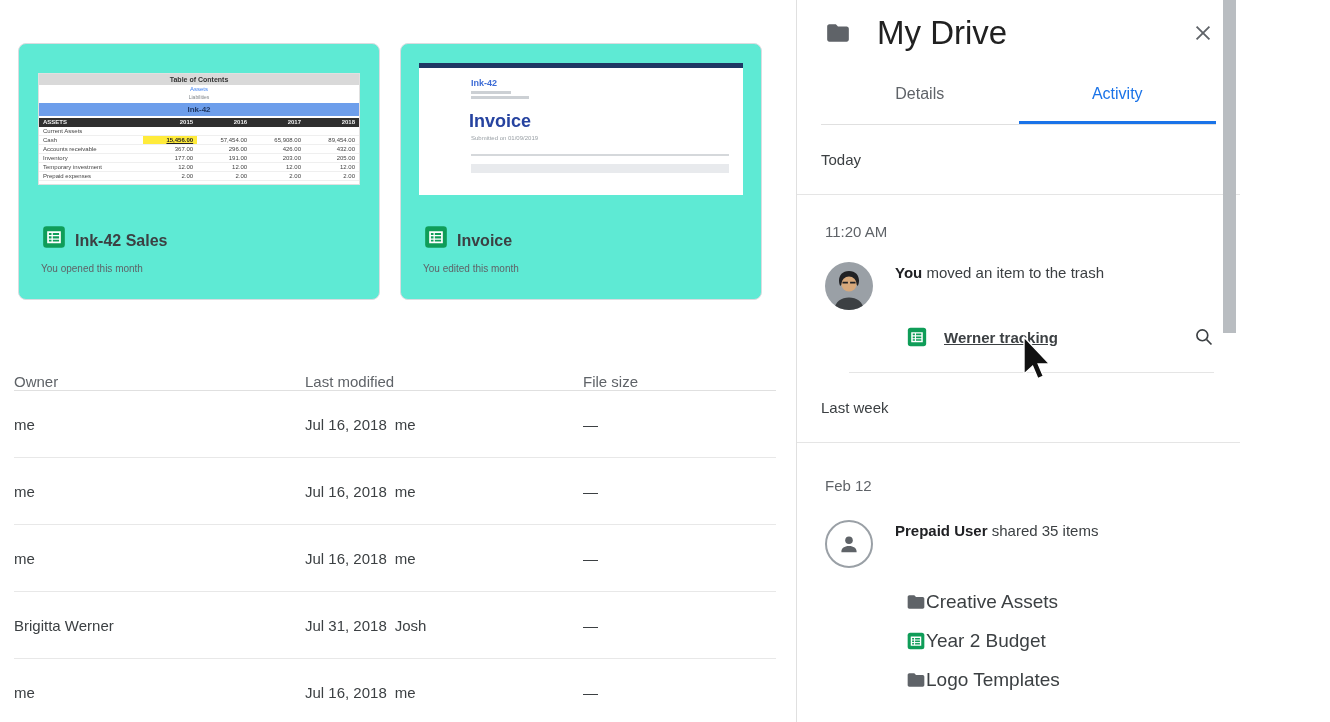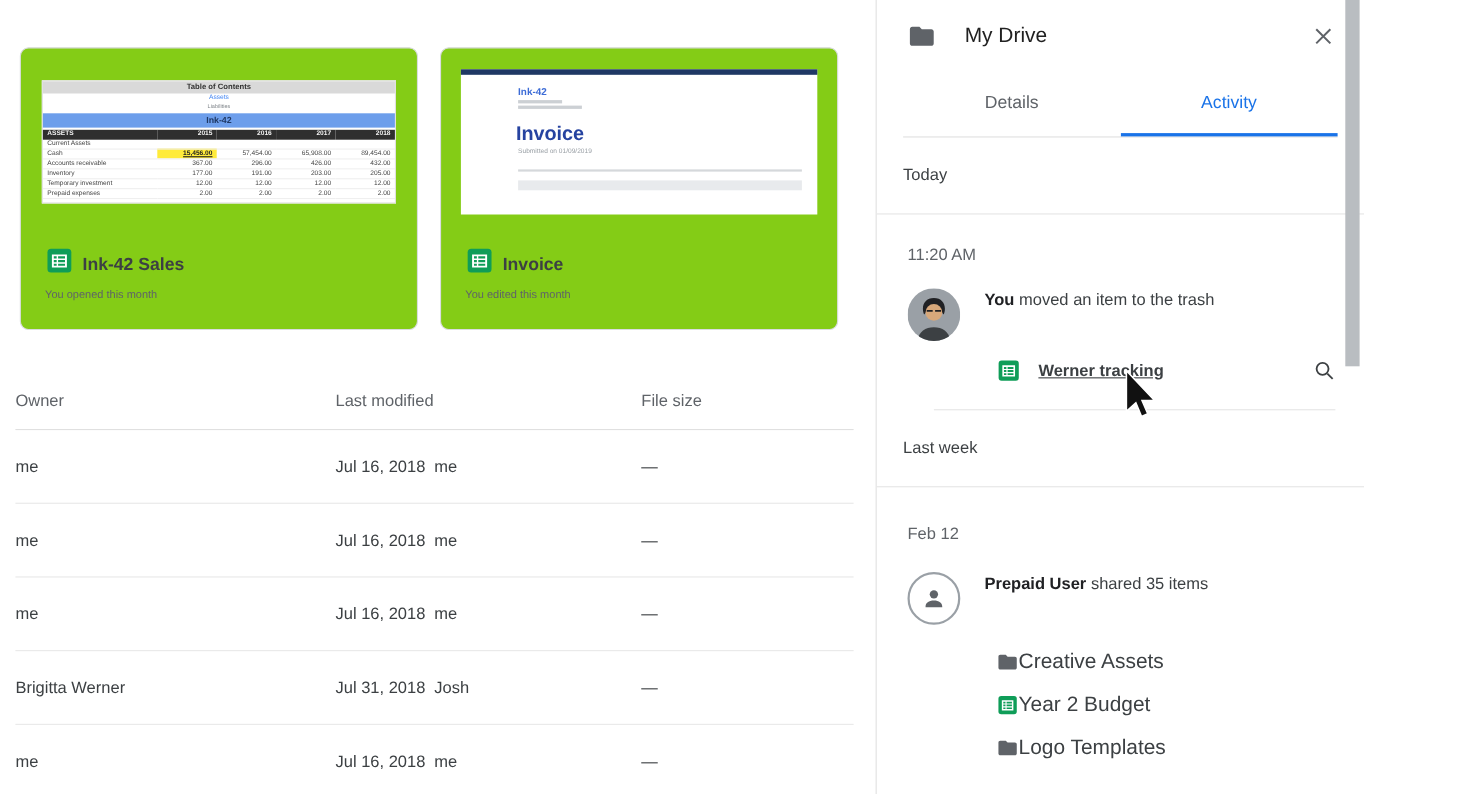--- a/index.html
+++ b/index.html
@@ -2,21 +2,21 @@
 <html><head>
 <meta charset="utf-8">
 <style>
   html,body{margin:0;padding:0;background:#fff;}
   .app{position:relative;width:1330px;height:722px;background:#fff;overflow:hidden;
        font-family:"Liberation Sans","DejaVu Sans",sans-serif;color:#3c4043;}
 
   
   .main{position:absolute;left:0;top:0;width:795px;height:722px;}
   .cards{position:absolute;left:18px;top:43px;display:flex;gap:20px;}
-  .card{width:362px;height:257px;border:1px solid #dadce0;border-radius:8px;background:#84cc16;
+  .card{width:362px;height:257px;border:1px solid #dadce0;border-radius:8px;background:#5eead4;
         overflow:hidden;box-sizing:border-box;cursor:pointer;}
   .card-thumb{height:170px;display:flex;align-items:center;justify-content:center;overflow:hidden;}
   .card-footer{padding:10px 22px 0 22px;}
   .card-title-row{display:flex;align-items:flex-end;gap:8px;}
   .card-title{font-size:16px;font-weight:bold;color:#3c4043;}
   .card-sub{margin-top:13px;font-size:10px;color:#5f6368;}
 
   
   .mini-sheet{width:322px;background:#fff;border:1px solid #e0e0e0;box-sizing:border-box;padding-bottom:3px;}
   .ms-toc{background:#d9d9d9;text-align:center;font-weight:bold;font-size:7px;padding:2px 0;color:#333;}
@@ -39,34 +39,34 @@
   .inv-addr .bar{height:3px;background:#ccd0d4;margin:2px 0 0 52px;}
   .inv-addr .b1{width:40px;}
   .inv-addr .b2{width:58px;}
   .inv-title{color:#2643a0;font-weight:bold;font-size:18px;margin:12px 0 3px 50px;}
   .inv-sub{color:#9aa0a6;font-size:6px;margin-left:52px;}
   .inv-line{height:2px;background:#d5d8db;margin:13px 14px 0 52px;}
   .inv-foot{height:9px;background:#e8eaed;margin:8px 14px 0 52px;}
 
   
   .filetable{position:absolute;left:14px;top:338px;width:762px;}
-  .ft-head{display:flex;height:52px;align-items:center;border-bottom:1px solid #e0e0e0;
+  .ft-head{display:flex;height:52px;align-items:flex-end;border-bottom:1px solid #e0e0e0;
            color:#5f6368;font-size:15px;}
   .ft-row{display:flex;height:66px;align-items:center;border-bottom:1px solid #e8e8e8;
           font-size:15px;color:#3c4043;cursor:pointer;}
   .ft-c1{width:291px;}
   .ft-c2{width:278px;}
   .ft-c3{flex:1;}
   .ft-c2 .by{margin-left:8px;}
 
   
   .panel{position:absolute;left:796px;top:0;width:444px;height:722px;border-left:1px solid #e0e0e0;
          background:#fff;box-sizing:border-box;}
   .panel-header{height:66px;display:flex;align-items:center;padding:0 24px 0 28px;}
-  .panel-title{font-size:19px;font-weight:normal;color:#212121;margin:0 0 0 26px;}
+  .panel-title{font-size:33px;font-weight:normal;color:#212121;margin:0 0 0 26px;}
   .close-btn{margin-left:auto;background:none;border:none;padding:0;cursor:pointer;width:24px;height:24px;}
   .icon26 svg{width:26px;height:26px;display:block;}
   .icon24 svg{width:22px;height:22px;display:block;}
   .icon22 svg{width:22px;height:22px;display:block;}
   .icon20 svg{width:20px;height:20px;display:block;}
 
   .tabs{display:flex;margin:0 24px;height:59px;border-bottom:1px solid #e0e0e0;box-sizing:border-box;}
   .tab{flex:1;display:flex;align-items:center;justify-content:center;font-size:16px;color:#5f6368;
        cursor:pointer;border-bottom:3px solid transparent;box-sizing:border-box;}
   .tab.active{color:#1a73e8;border-bottom-color:#1a73e8;}

